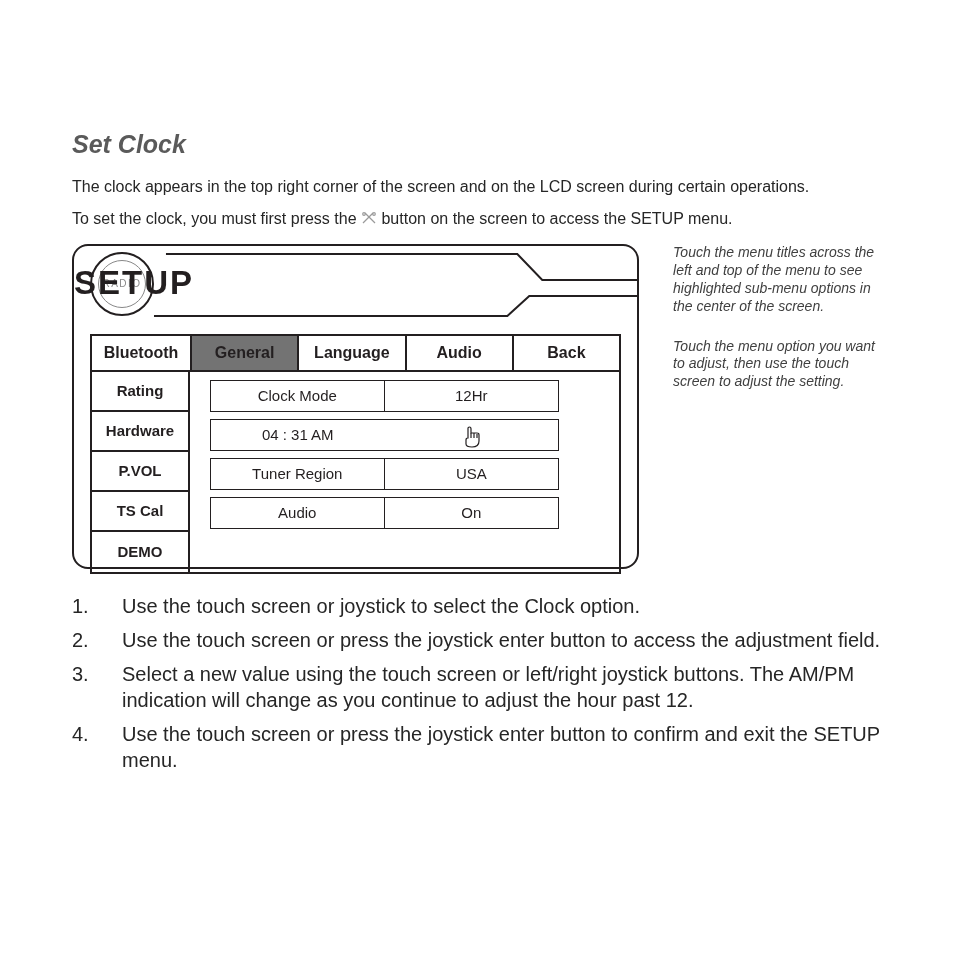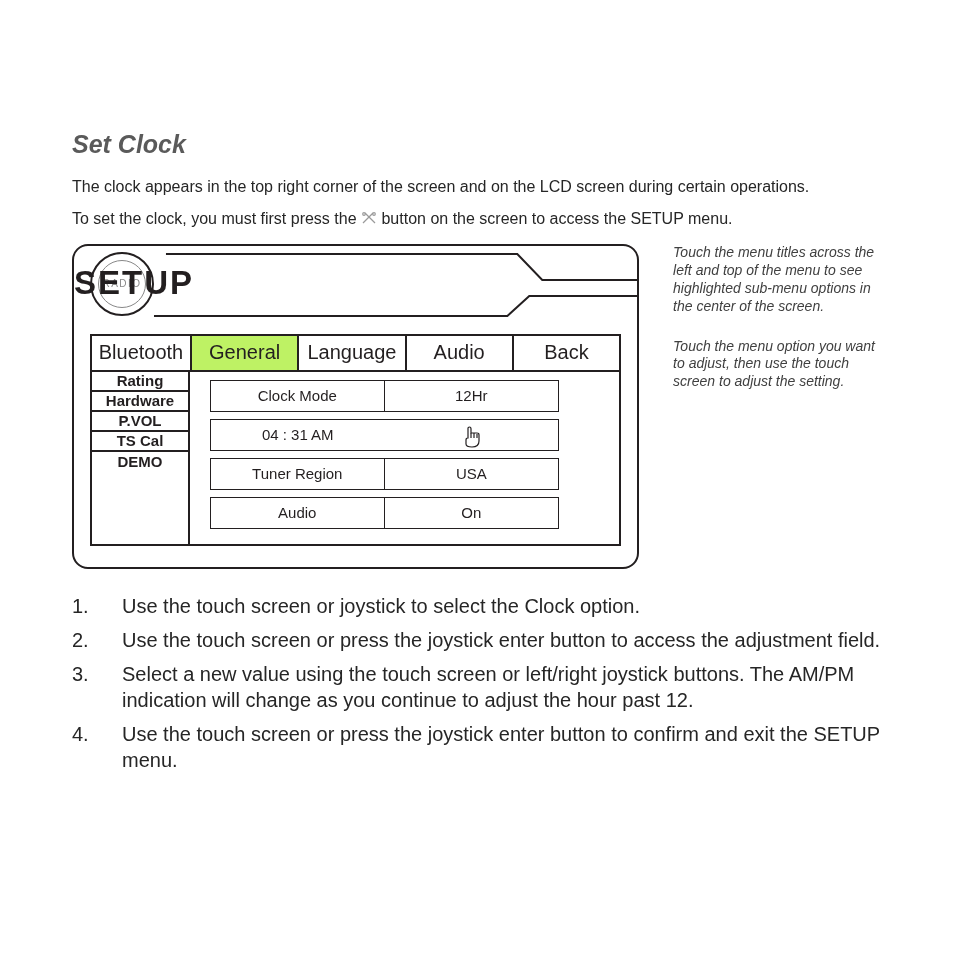--- a/index.html
+++ b/index.html
@@ -80,39 +80,39 @@
   }
   .tabs-row {
     display: flex;
     margin: 12px 16px 0 16px;
     border: 2px solid #231f20;
     height: 38px;
   }
   .tabs-row > div {
     border-right: 2px solid #231f20;
     display: flex; align-items: center; justify-content: center;
-    font-weight: normal;
-    font-size: 20px;
+    font-weight: bold;
+    font-size: 16px;
   }
   .tabs-row > div:last-child { border-right: none; }
   .col-side { width: 100px; }
   .col-tab  { flex: 1; }
-  .active-tab { background: #bef264; }
+  .active-tab { background: #737373; }
   .body-row {
     display: flex;
     margin: 0 16px 16px 16px;
   }
   .side-col {
     width: 100px;
     border-left: 2px solid #231f20;
     border-right: 2px solid #231f20;
     border-bottom: 2px solid #231f20;
   }
   .side-col .side-item {
-    height: 20px;
+    height: 40px;
     border-bottom: 2px solid #231f20;
     display: flex; align-items: center; justify-content: center;
     font-weight: bold;
     font-size: 15px;
   }
   .side-col .side-item:last-child { border-bottom: none; }
   .center-col {
     flex: 1;
     border-right: 2px solid #231f20;
     border-bottom: 2px solid #231f20;

